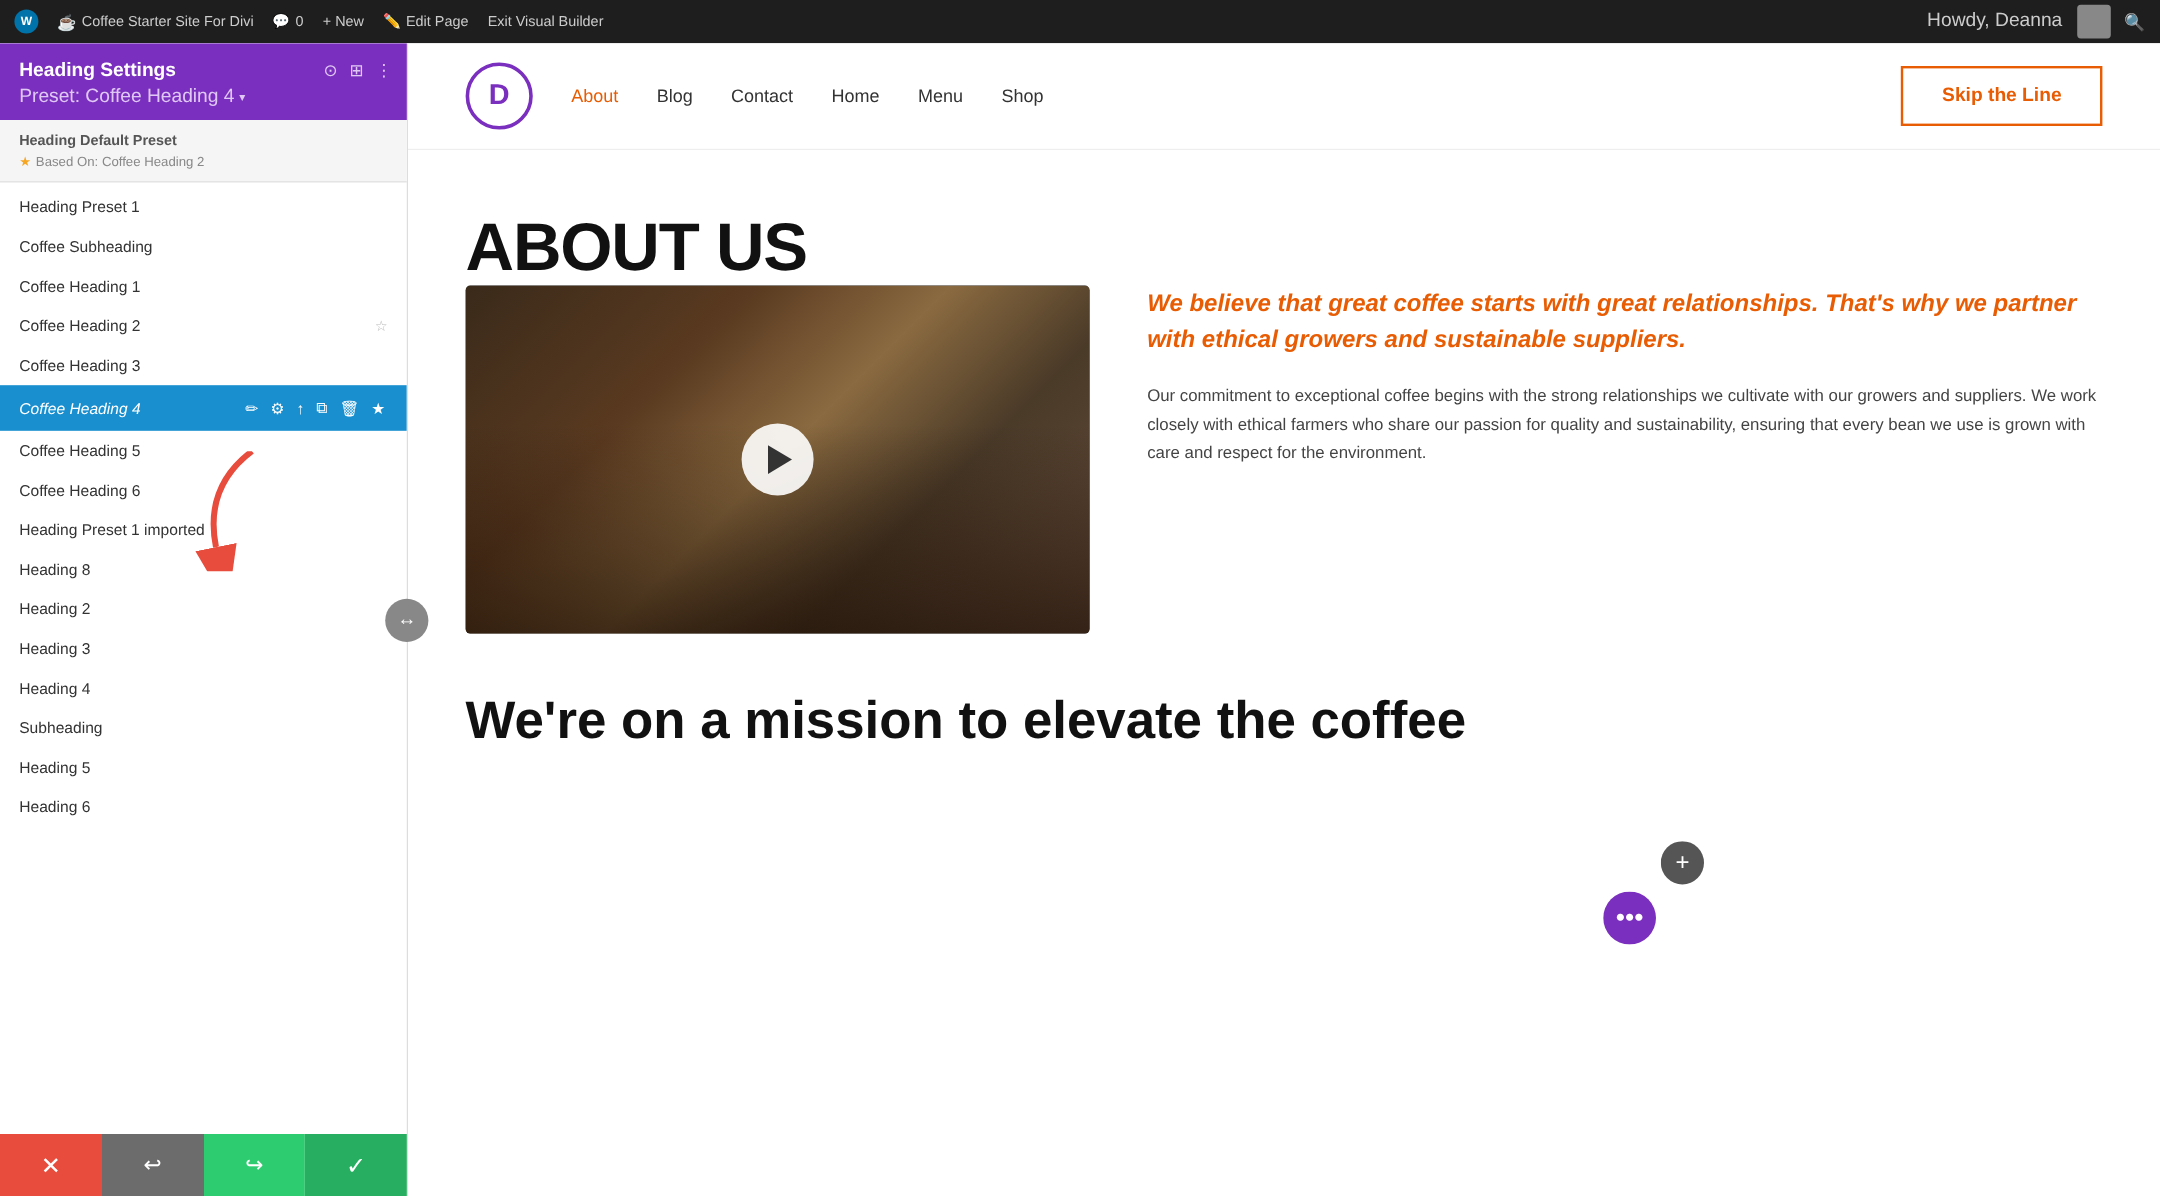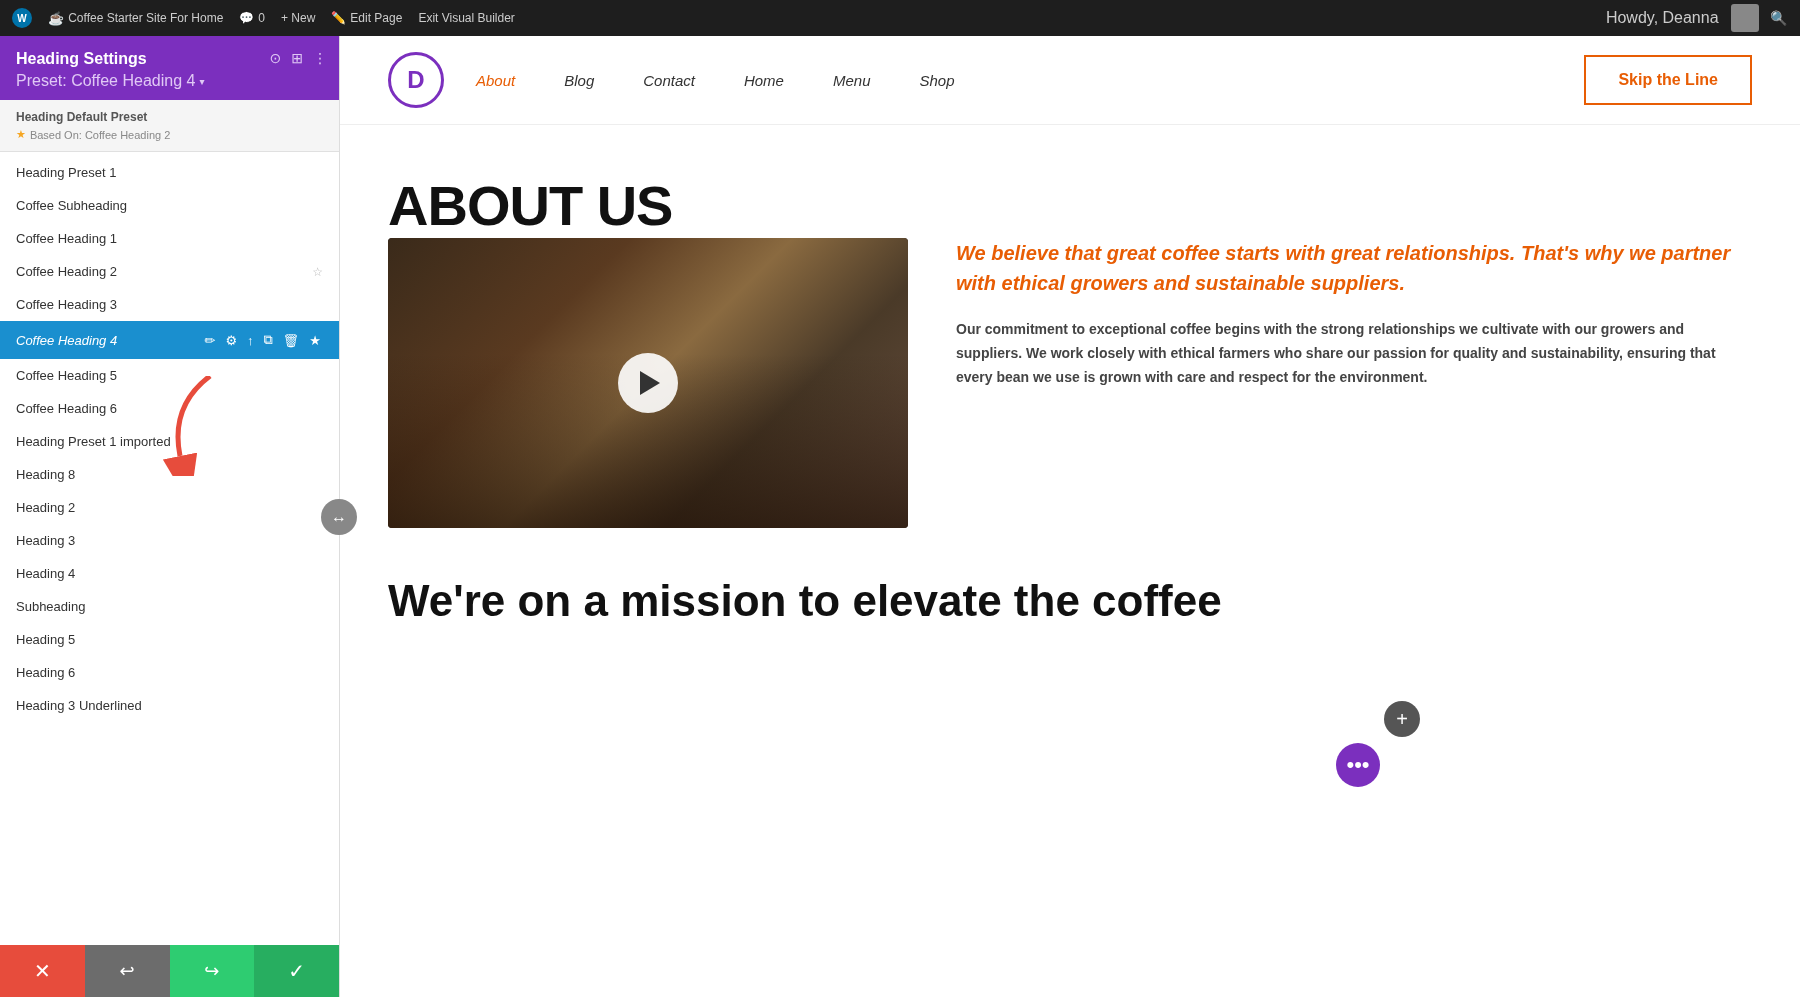--- a/index.html
+++ b/index.html
@@ -252,23 +252,22 @@
       align-items: center;
       justify-content: center;
       color: #7b2fbe;
       font-size: 24px;
       font-weight: 700;
       margin-right: 32px;
       flex-shrink: 0;
     }
     .site-nav {
       display: flex;
-      gap: 49px;
-      align-items: center;
-      font-style: italic;
+      gap: 32px;
+      align-items: center;
     }
     .nav-item {
       font-size: 15px;
       color: #333;
       cursor: pointer;
       text-decoration: none;
     }
     .nav-item.active { color: #e85d04; }
     .skip-btn {
       margin-left: auto;
@@ -354,21 +353,20 @@
       font-size: 20px;
       font-weight: 700;
       line-height: 1.5;
       margin-bottom: 20px;
       font-style: italic;
     }
     .body-text {
       font-size: 14px;
       color: #444;
       line-height: 1.7;
-      font-weight: bold;
     }
 
     
     .mission-title {
       font-size: 44px;
       font-weight: 900;
       color: #111;
       line-height: 1.15;
     }
 
@@ -396,21 +394,21 @@
   </style>
 </head>
 <body>
 
 <div class="admin-bar">
   <div class="admin-bar-item">
     <div class="wp-logo">W</div>
   </div>
   <div class="admin-bar-item">
     <span style="font-size:13px;">☕</span>
-    <span>Coffee Starter Site For Home</span>
+    <span>Coffee Starter Site For Divi</span>
   </div>
   <div class="admin-bar-item">
     <span>💬</span>
     <span>0</span>
   </div>
   <div class="admin-bar-item">
     <span>+ New</span>
   </div>
   <div class="admin-bar-item">
     <span>✏️</span>
@@ -531,23 +529,20 @@
       </div>
 
       <div class="preset-item">
         <span class="preset-item-label">Heading 5</span>
       </div>
 
       <div class="preset-item">
         <span class="preset-item-label">Heading 6</span>
       </div>
 
-      <div class="preset-item">
-        <span class="preset-item-label">Heading 3 Underlined</span>
-      </div>
     </div>
 
     <div class="panel-footer">
       <div class="panel-bottom-bar"></div>
     </div>
 
     <div class="action-bar">
       <div class="action-cancel">
         <span>✕</span>
       </div>

